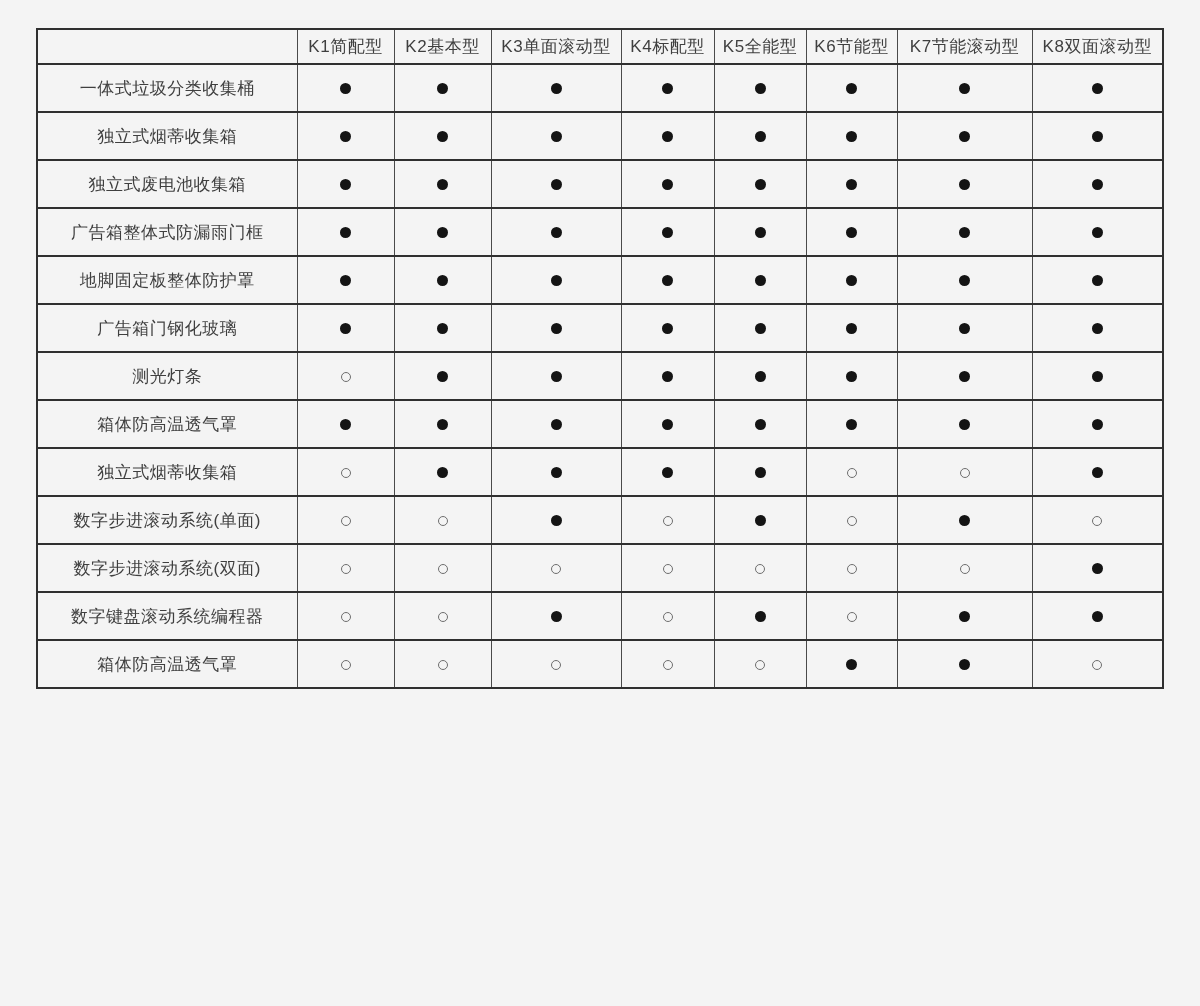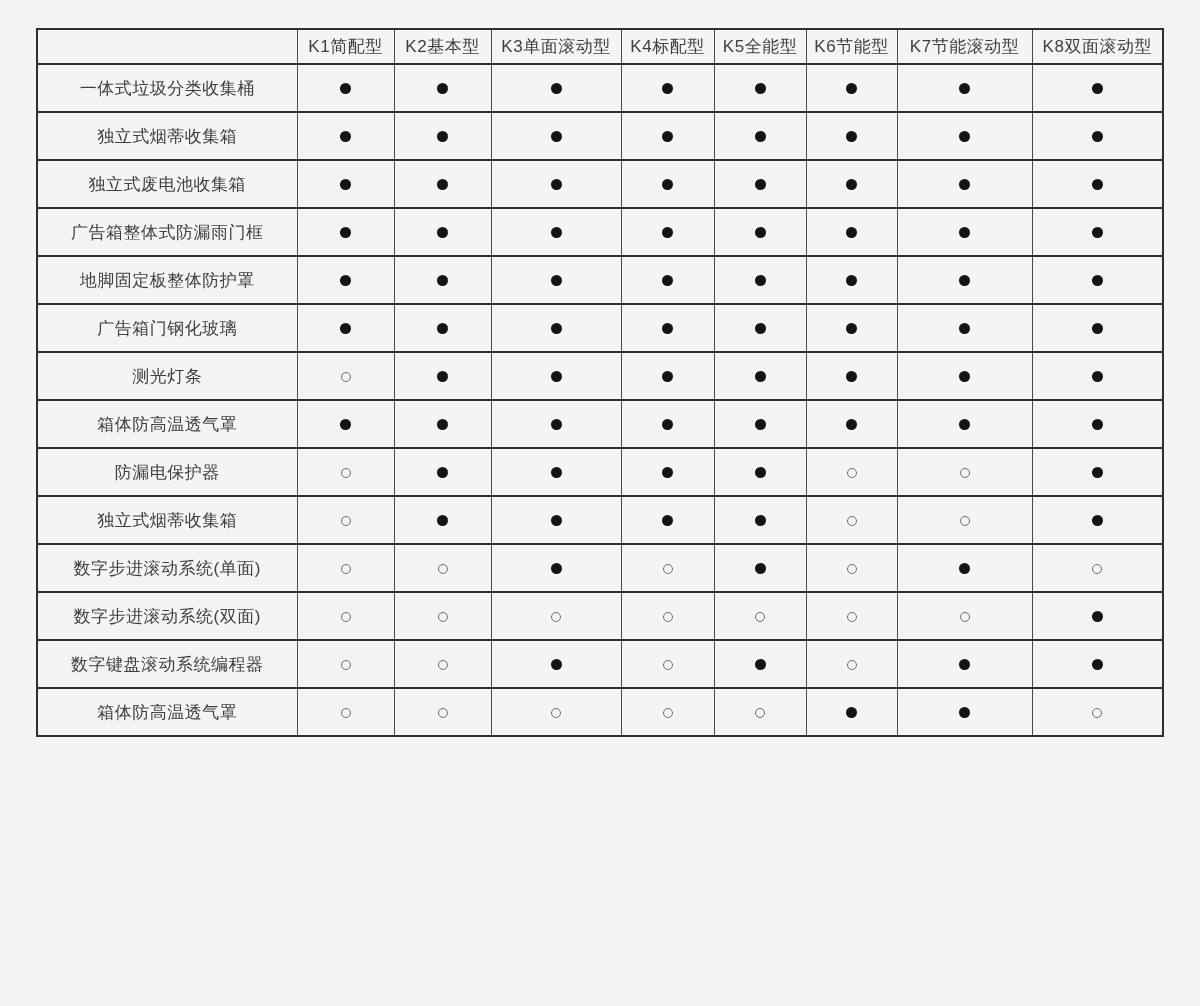--- a/index.html
+++ b/index.html
@@ -168,31 +168,20 @@
         <td><span class="dot filled"></span></td>
         <td><span class="dot filled"></span></td>
         <td><span class="dot filled"></span></td>
         <td><span class="dot filled"></span></td>
         <td><span class="dot filled"></span></td>
         <td><span class="dot filled"></span></td>
         <td><span class="dot filled"></span></td>
         <td><span class="dot filled"></span></td>
       </tr>
       <tr>
-        <td>防漏电保护器</td>
-        <td><span class="dot empty"></span></td>
-        <td><span class="dot filled"></span></td>
-        <td><span class="dot filled"></span></td>
-        <td><span class="dot filled"></span></td>
-        <td><span class="dot filled"></span></td>
-        <td><span class="dot empty"></span></td>
-        <td><span class="dot empty"></span></td>
-        <td><span class="dot filled"></span></td>
-      </tr>
-      <tr>
         <td>独立式烟蒂收集箱</td>
         <td><span class="dot empty"></span></td>
         <td><span class="dot filled"></span></td>
         <td><span class="dot filled"></span></td>
         <td><span class="dot filled"></span></td>
         <td><span class="dot filled"></span></td>
         <td><span class="dot empty"></span></td>
         <td><span class="dot empty"></span></td>
         <td><span class="dot filled"></span></td>
       </tr>

